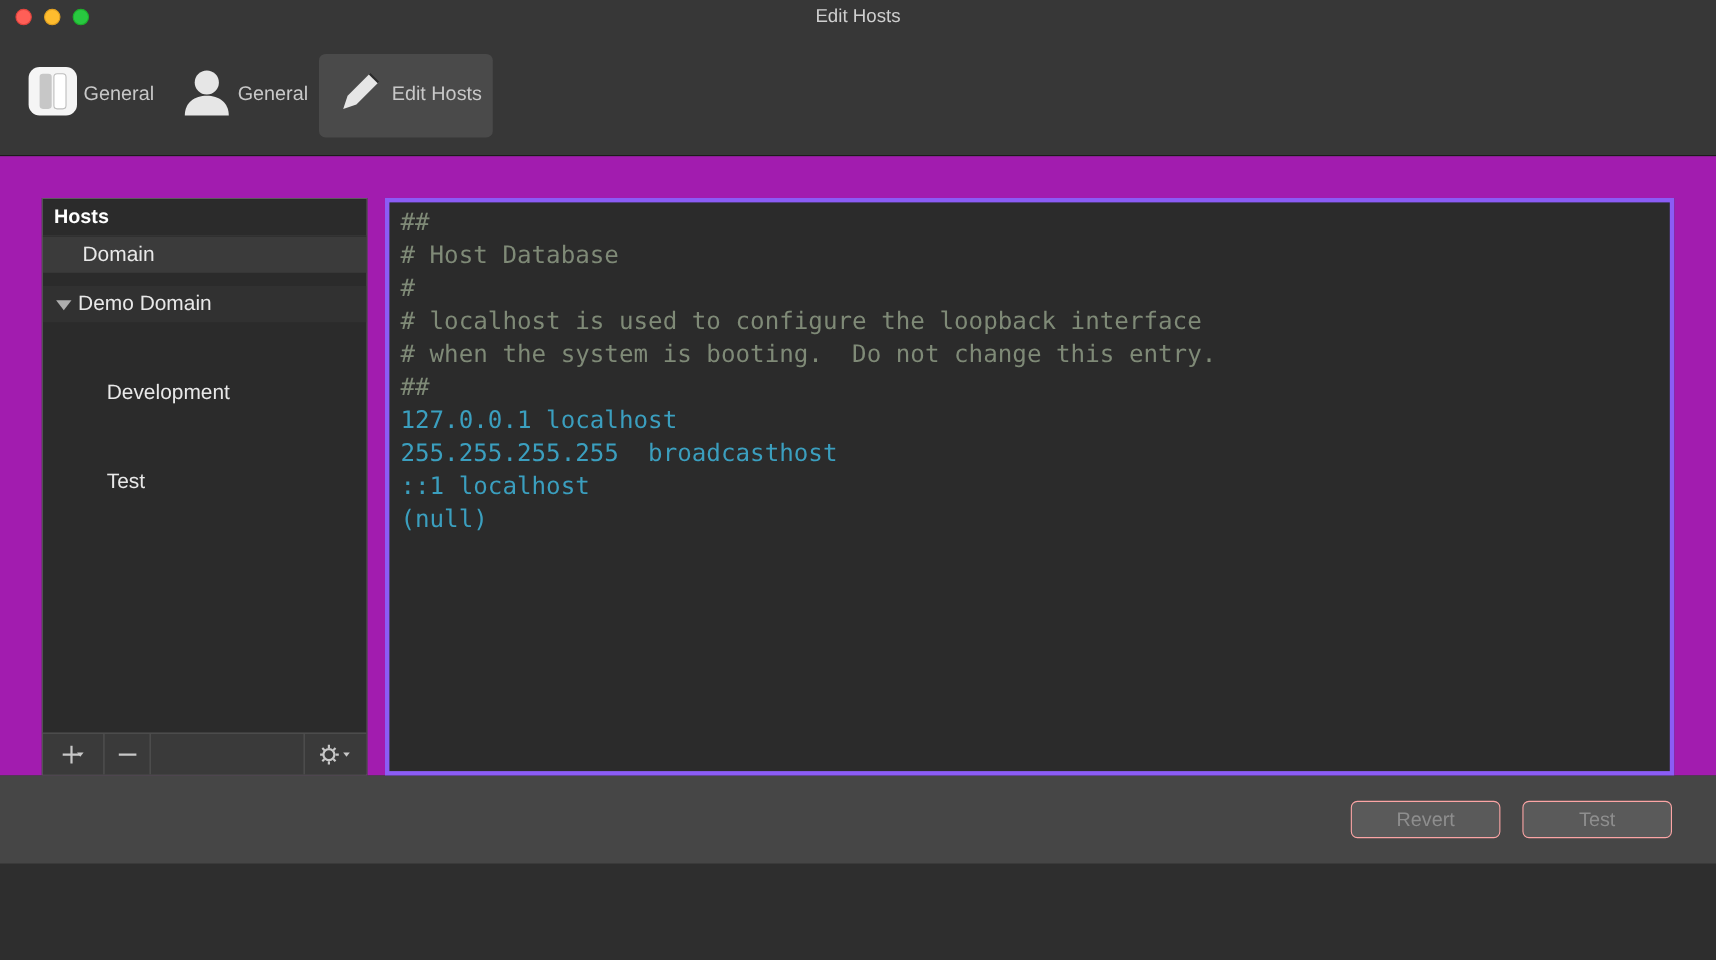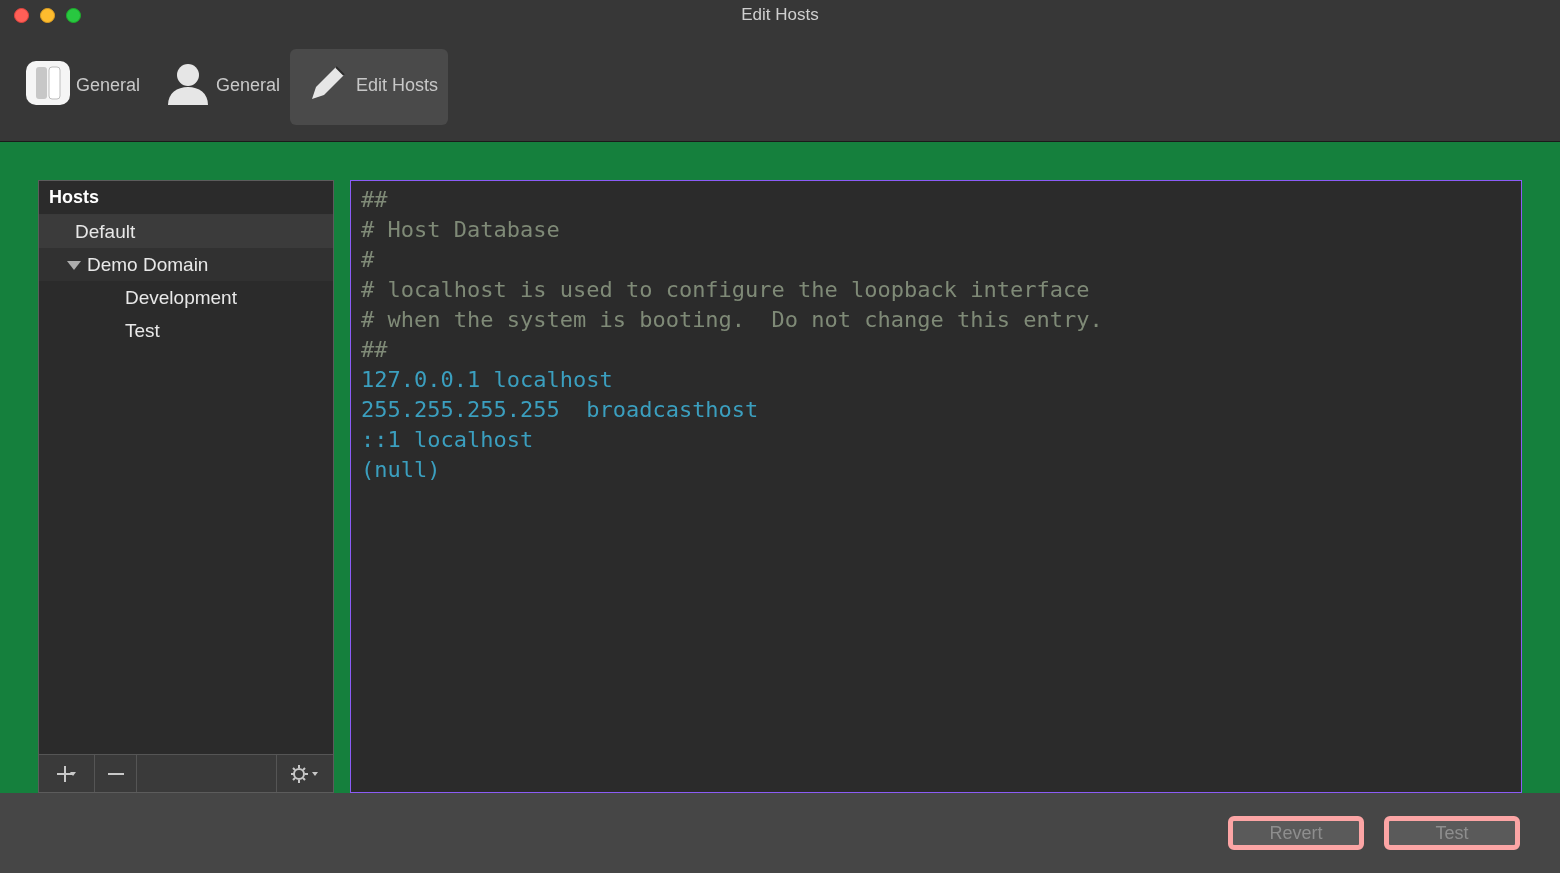--- a/index.html
+++ b/index.html
@@ -67,22 +67,22 @@
     justify-content: center;
     margin-bottom: 6px;
   }
   .tb-label {
     font-size: 18px;
     color: #c8c8c8;
   }
 
   
   .body-area {
-    height: 651px;
-    background: #15803d;
+    height: 563px;
+    background: #a21caf;
     padding: 38px 38px 0 38px;
     display: flex;
     gap: 16px;
   }
 
   .sidebar {
     width: 296px;
     display: flex;
     flex-direction: column;
     border: 1px solid #5c5c5c;
@@ -104,22 +104,22 @@
   .row {
     display: flex;
     align-items: center;
     height: 33px;
     font-size: 19px;
     color: #e8e8e8;
     cursor: pointer;
     padding-left: 8px;
   }
   .row.lvl0 { padding-left: 36px; }
-  .row.grp  { padding-left: 28px; }
-  .row.lvl1 { padding-left: 86px; }
+  .row.grp  { padding-left: 12px; margin-top: 12px; }
+  .row.lvl1 { padding-left: 58px; margin-top: 48px; }
   .row.alt0 { background: #3b3b3b; }
   .row.grp-row { background: #313131; }
   .disclose {
     width: 0; height: 0;
     border-left: 7px solid transparent;
     border-right: 7px solid transparent;
     border-top: 9px solid #aeaeae;
     margin-right: 6px;
     transform: translateY(1px);
   }
@@ -138,21 +138,21 @@
     border-right: 1px solid #555;
     cursor: pointer;
     color: #c8c8c8;
   }
   .foot-btn:last-child { border-right: none; }
   .foot-spacer { flex: 1; border-right: 1px solid #555; }
   .gear-wrap { width: 56px; display:flex; align-items:center; justify-content:center; cursor:pointer; color:#c8c8c8; }
 
   .editor-wrap {
     flex: 1;
-    border: 1px solid #8b5cf6;
+    border: 4px solid #8b5cf6;
     background: #2b2b2b;
     padding: 4px 10px;
   }
   pre.editor {
     font-family: "Menlo", "Consolas", monospace;
     font-size: 22px;
     line-height: 30px;
     white-space: pre;
     color: #7f8a77;
     background: transparent;
@@ -178,21 +178,21 @@
     min-width: 136px;
     height: 34px;
     border-radius: 6px;
     background: #5a5a5a;
     color: #8e8e8e;
     font-size: 18px;
     display: flex;
     align-items: center;
     justify-content: center;
     cursor: pointer;
-    border: 5px solid #fca5a5;
+    border: 1px solid #fca5a5;
   }
 </style>
 </head>
 <body>
 
 <div class="titlebar">
   <div class="traffic">
     <div class="tl close"></div>
     <div class="tl min"></div>
     <div class="tl max"></div>
@@ -234,21 +234,21 @@
 
 </div>
 
 <div class="body-area">
 
   <div class="sidebar">
     <div class="side-head">Hosts</div>
     <div class="tree">
 
       <div class="row lvl0 alt0">
-        <span>Default</span>
+        <span>Domain</span>
       </div>
 
       <div class="row grp grp-row">
         <span class="disclose"></span>
         <span>Demo Domain</span>
       </div>
 
       <div class="row lvl1">
         <span>Development</span>
       </div>

